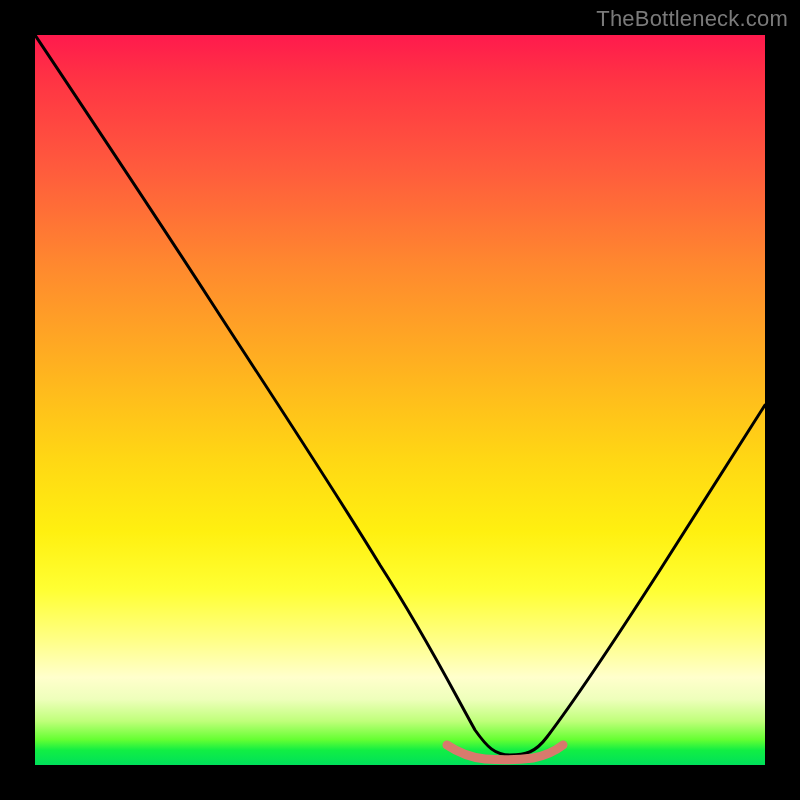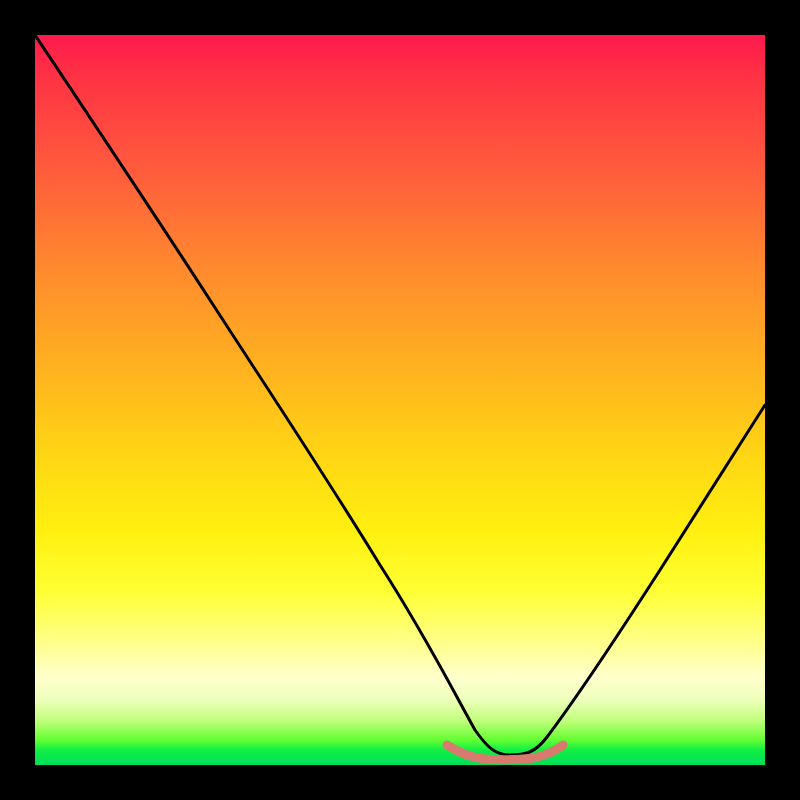--- a/index.html
+++ b/index.html
@@ -75,13 +75,14 @@
                C 490 720, 500 718, 512 702
                C 540 665, 580 605, 625 535
                C 670 465, 705 410, 730 370" fill="none" stroke="#000" stroke-width="3" stroke-linecap="round" stroke-linejoin="round"></path>
 
       <path d="M 412 710
                Q 430 722, 450 724
                Q 475 726, 498 723
                Q 515 720, 528 710" fill="none" stroke="#d87a6d" stroke-width="9" stroke-linecap="round" stroke-linejoin="round"></path>
     </svg>
   </div>
+  <div class="watermark">TheBottleneck.com</div>
 </div>
 
 </body></html>

